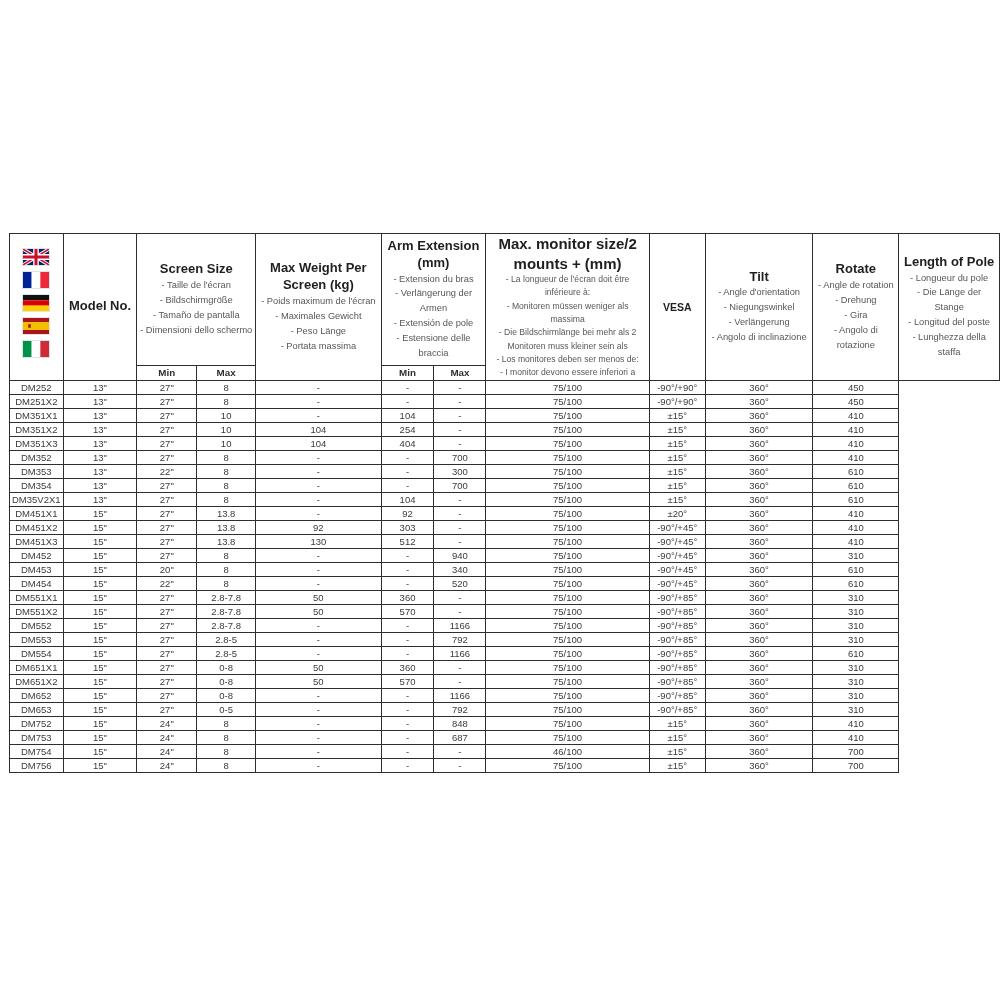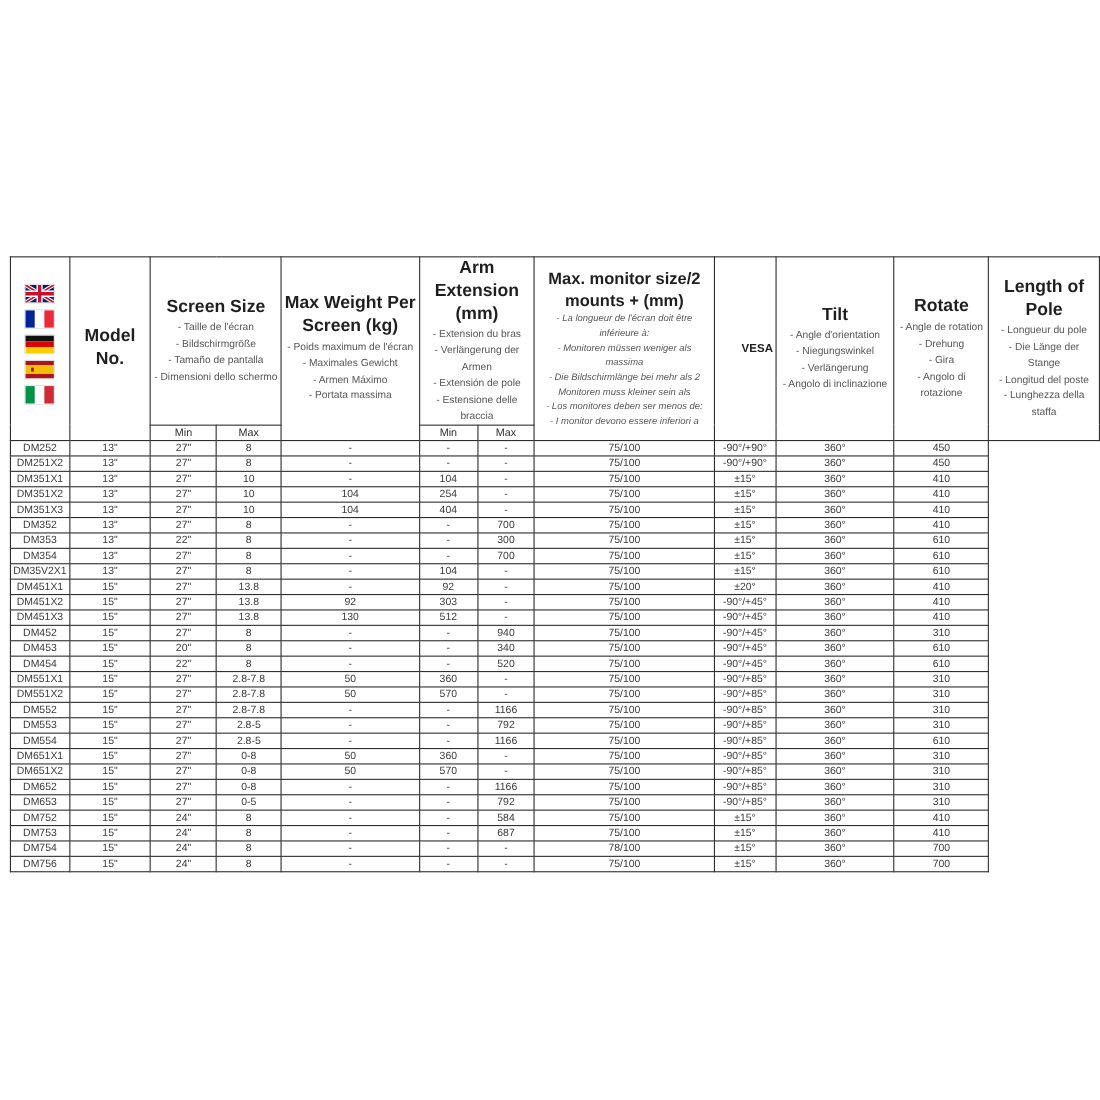--- a/index.html
+++ b/index.html
@@ -14,26 +14,26 @@
   }
   .spec-table th, .spec-table td {
     border:1px solid #2e2e2e; padding:0 2px; text-align:center;
     vertical-align:middle; background:#ffffff; overflow:hidden;
   }
   .hdr-main { height:97px; }
   .hdr-sub  { height:14px; }
   .spec-table tbody tr { height:14px; }
   .spec-table tbody td { font-size:9.5px; color:#3a3a3a; white-space:nowrap; }
 
-  .cell-title { font-weight:bold; font-size:16px; color:#1f1f1f; line-height:1.3; }
+  .cell-title { font-weight:bold; font-size:13px; color:#1f1f1f; line-height:1.3; }
   .cell-trans { font-weight:normal; font-size:9.3px; color:#575757; line-height:1.6; }
   .mm-cell .cell-title { font-size:15px; }
-  .mm-cell .cell-trans { font-size:8.6px; line-height:1.55;font-style:italic; }
-  .minmax { font-size:9.8px; font-weight:normal; color:#2f2f2f; }
-  .vesa-title { font-weight:bold; font-size:10.5px; color:#1f1f1f;text-align:right; }
+  .mm-cell .cell-trans { font-size:8.6px; line-height:1.55; }
+  .minmax { font-size:9.8px; font-weight:bold; color:#2f2f2f; }
+  .vesa-title { font-weight:bold; font-size:10.5px; color:#1f1f1f; }
 
   .flags-cell { vertical-align:top; padding-top:13px; }
   .flag { display:block; width:26px; height:16px; margin:0 auto 7px auto; box-shadow:0 0 0 1px #e3e3e3; }
 </style>
 </head>
 <body>
 
 <div class="canvas">
   <table class="spec-table">
     <colgroup>
@@ -89,21 +89,21 @@
           <div class="cell-title">Screen Size</div>
           <div class="cell-trans">- Taille de l'écran</div>
           <div class="cell-trans">- Bildschirmgröße</div>
           <div class="cell-trans">- Tamaño de pantalla</div>
           <div class="cell-trans">- Dimensioni dello schermo</div>
         </th>
         <th rowspan="2">
           <div class="cell-title">Max Weight Per Screen (kg)</div>
           <div class="cell-trans">- Poids maximum de l'écran</div>
           <div class="cell-trans">- Maximales Gewicht</div>
-          <div class="cell-trans">- Armen Máximo</div>
+          <div class="cell-trans">- Peso Länge</div>
           <div class="cell-trans">- Portata massima</div>
         </th>
         <th colspan="2">
           <div class="cell-title">Arm Extension (mm)</div>
           <div class="cell-trans">- Extension du bras</div>
           <div class="cell-trans">- Verlängerung der Armen</div>
           <div class="cell-trans">- Extensión de pole</div>
           <div class="cell-trans">- Estensione delle braccia</div>
         </th>
         <th rowspan="2" class="mm-cell">
@@ -459,21 +459,21 @@
           <td>360°</td>
           <td>310</td>
         </tr>
         <tr>
           <td>DM752</td>
           <td>15"</td>
           <td>24"</td>
           <td>8</td>
           <td>-</td>
           <td>-</td>
-          <td>584</td>
+          <td>848</td>
           <td>75/100</td>
           <td>±15°</td>
           <td>360°</td>
           <td>410</td>
         </tr>
         <tr>
           <td>DM753</td>
           <td>15"</td>
           <td>24"</td>
           <td>8</td>
@@ -486,21 +486,21 @@
           <td>410</td>
         </tr>
         <tr>
           <td>DM754</td>
           <td>15"</td>
           <td>24"</td>
           <td>8</td>
           <td>-</td>
           <td>-</td>
           <td>-</td>
-          <td>78/100</td>
+          <td>46/100</td>
           <td>±15°</td>
           <td>360°</td>
           <td>700</td>
         </tr>
         <tr>
           <td>DM756</td>
           <td>15"</td>
           <td>24"</td>
           <td>8</td>
           <td>-</td>

